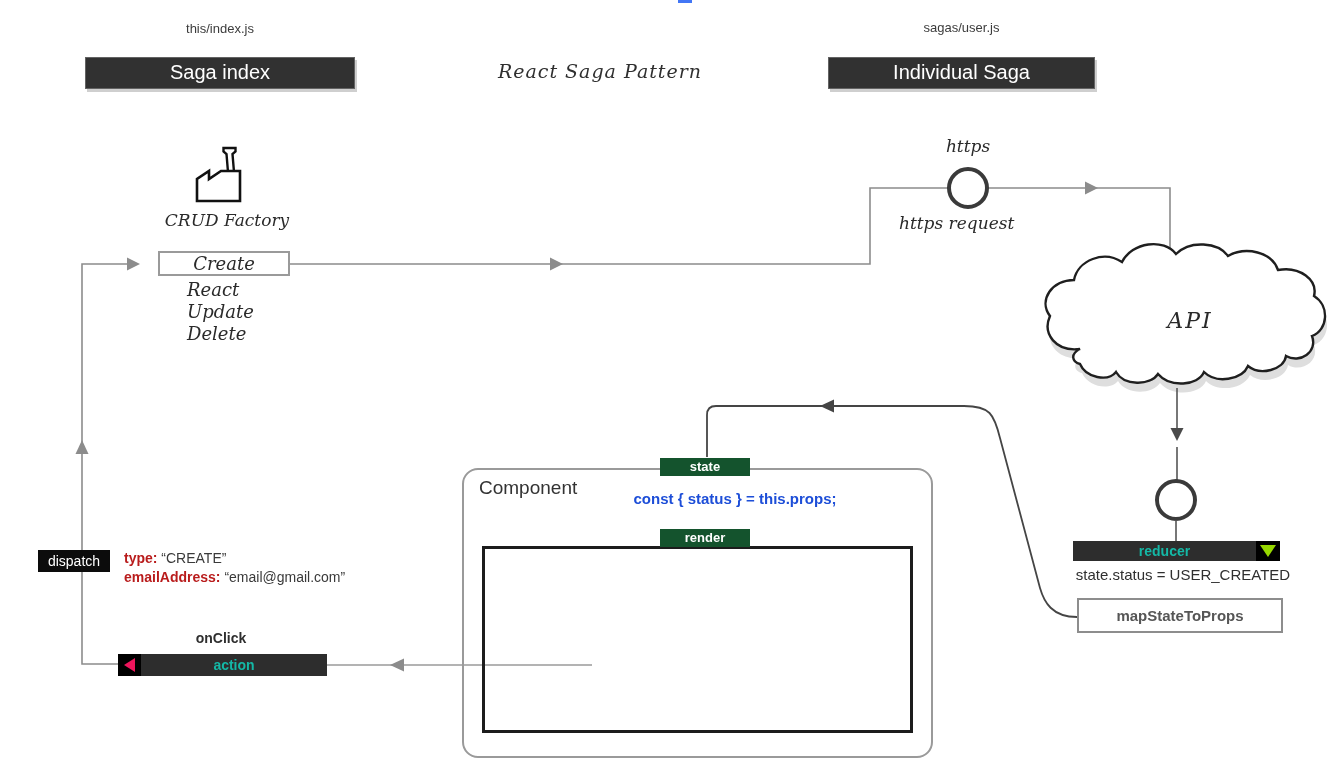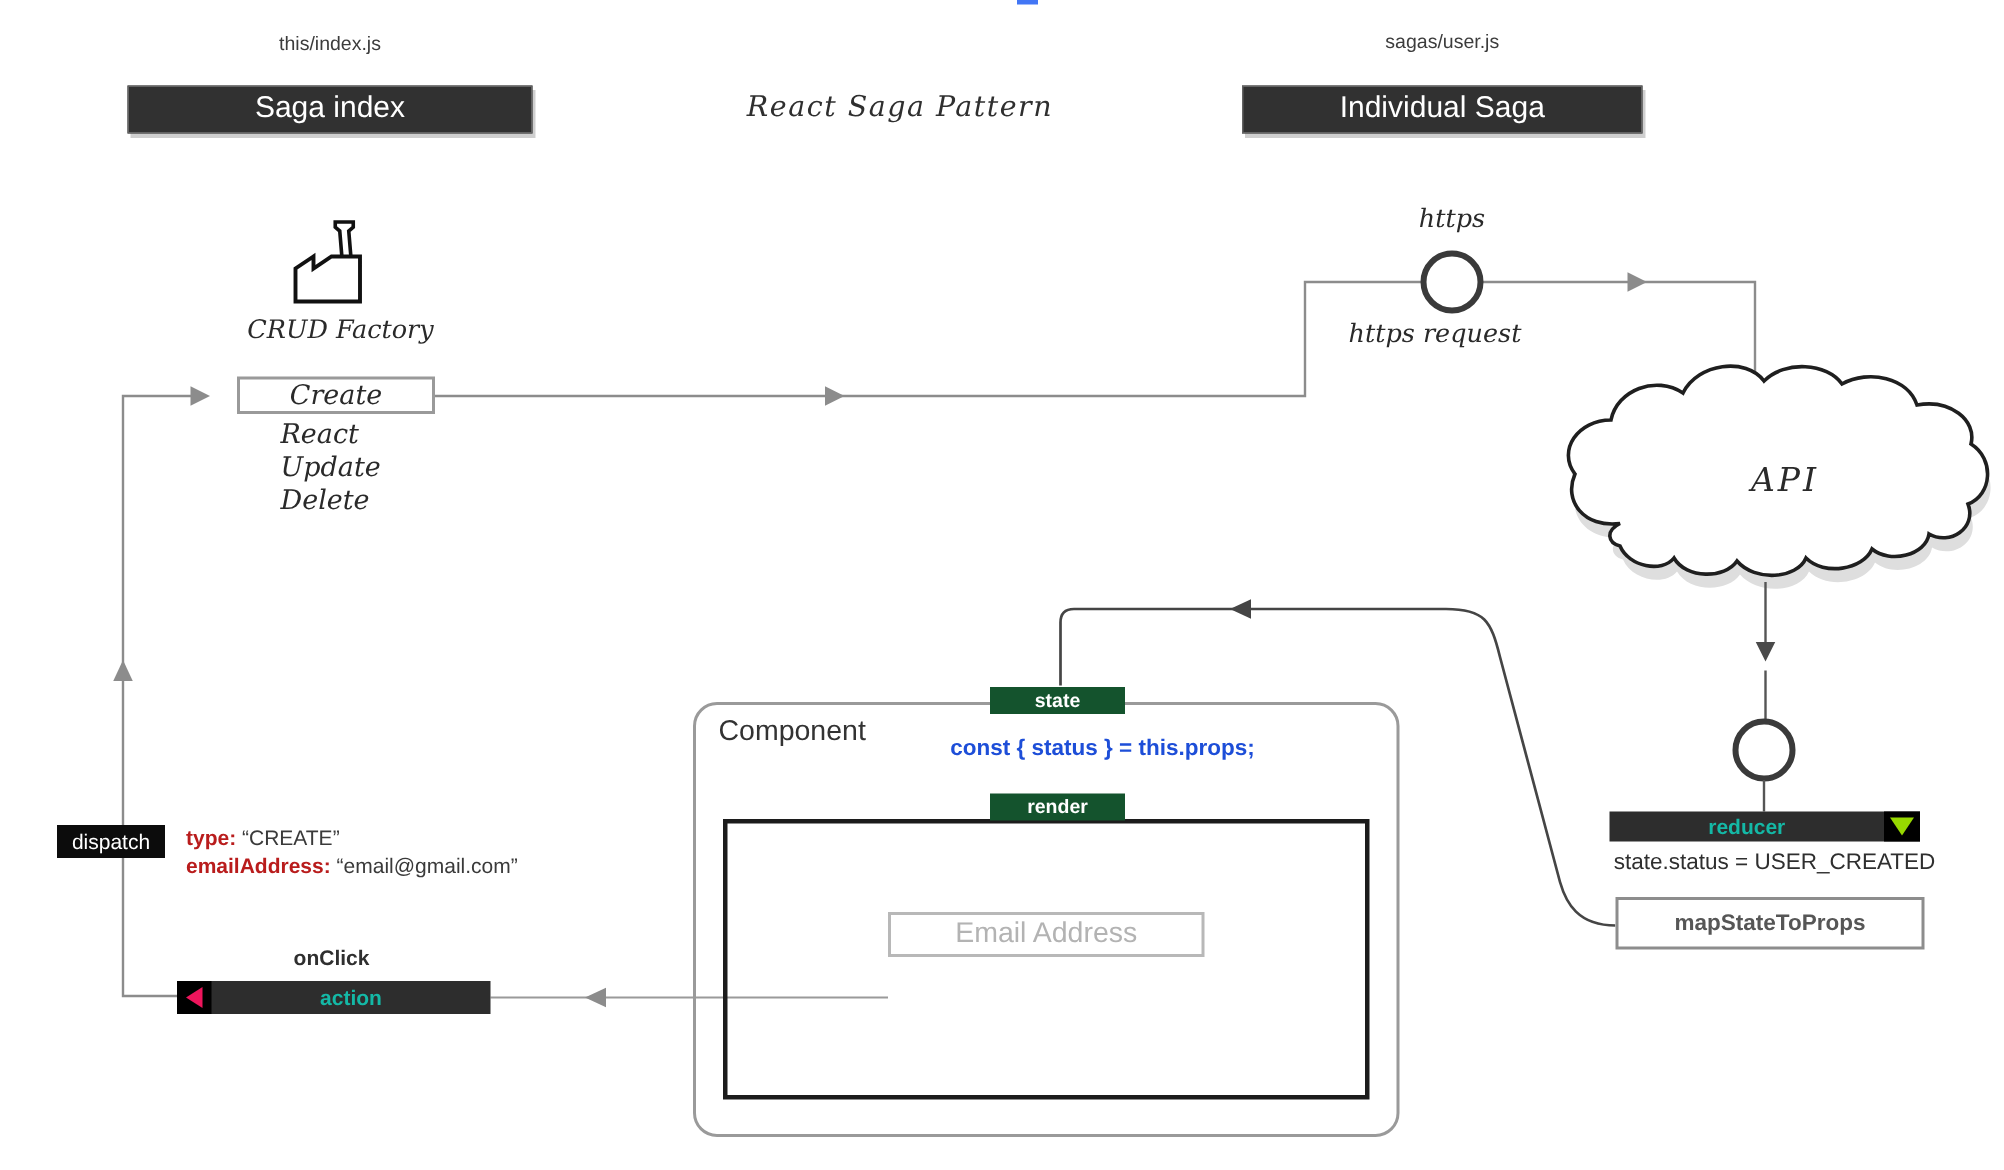--- a/index.html
+++ b/index.html
@@ -104,21 +104,20 @@
   </div>
   <div class="abs z2" style="left:1038px;top:566px;width:290px;text-align:center;font-size:15px;font-weight:normal;color:#2f2f2f;">state.status = USER_CREATED</div>
   <div class="abs z2 boxed" style="left:1077px;top:598px;width:202px;height:31px;line-height:31px;border-color:#8d8d8d;font-size:15px;font-weight:bold;color:#565656;">mapStateToProps</div>
 
   <div class="abs z2 tag" style="left:660px;top:458px;width:90px;">state</div>
   <div class="abs" style="left:462px;top:468px;width:467px;height:286px;border:2px solid #9a9a9a;border-radius:16px;z-index:1;"></div>
   <div class="abs z2" style="left:479px;top:477px;font-size:19px;color:#333;">Component</div>
   <div class="abs z2" style="left:560px;top:490px;width:350px;text-align:center;font-size:15px;font-weight:bold;color:#1d4ed8;">const { status } = this.props;</div>
   <div class="abs z2 tag" style="left:660px;top:529px;width:90px;">render</div>
   <div class="abs" style="left:482px;top:546px;width:425px;height:181px;border:3px solid #1c1c1c;z-index:1;"></div>
-  <div class="abs z2 boxed" style="left:592px;top:608px;width:207px;height:26px;line-height:26px;border-color:#b8b8b8;font-size:19px;color:#b3b3b3;">Email Address</div>
 
   <div class="abs z2" style="left:38px;top:550px;width:72px;height:22px;background:#0c0c0c;color:#fff;font-size:14px;text-align:center;line-height:22px;">dispatch</div>
   <div class="abs z2" style="left:124px;top:549px;">
     <div class="payline"><b>type:</b>
       <span>“CREATE”</span></div>
     <div class="payline"><b>emailAddress:</b>
       <span>“email@gmail.com”</span></div>
   </div>
   <div class="abs z2" style="left:166px;top:630px;width:110px;text-align:center;font-size:14px;font-weight:bold;color:#2f2f2f;">onClick</div>
   <div class="abs z2 darkbar" style="left:118px;top:654px;width:209px;height:22px;">

